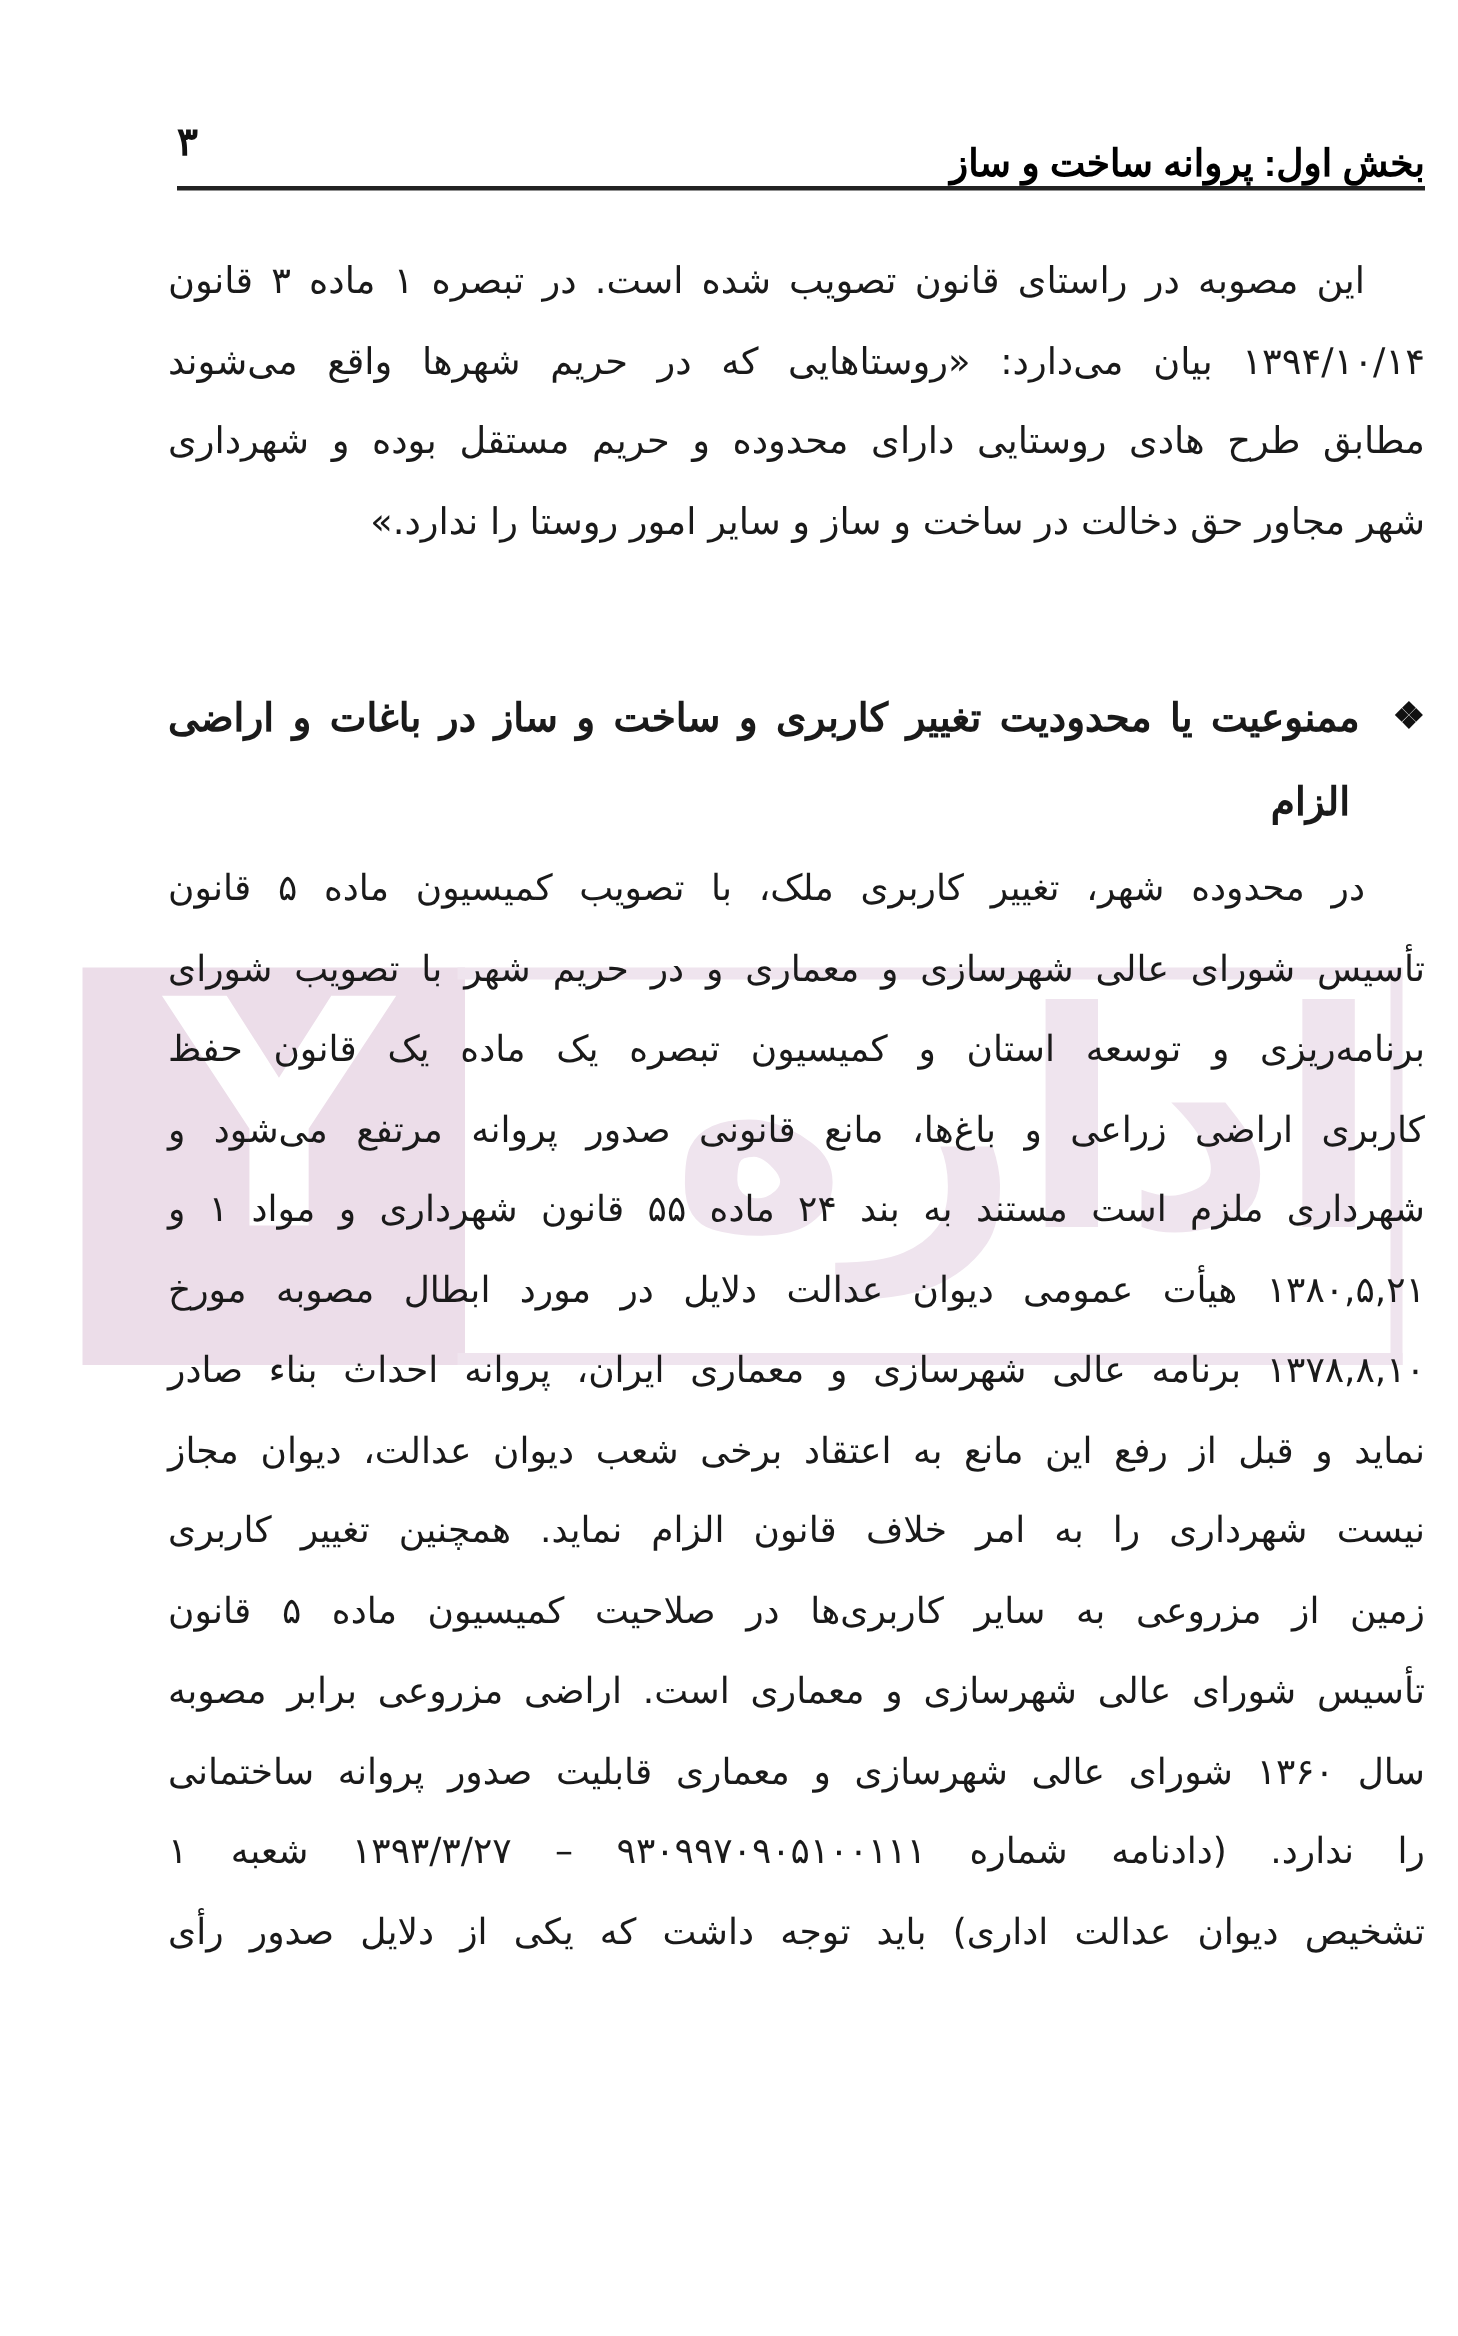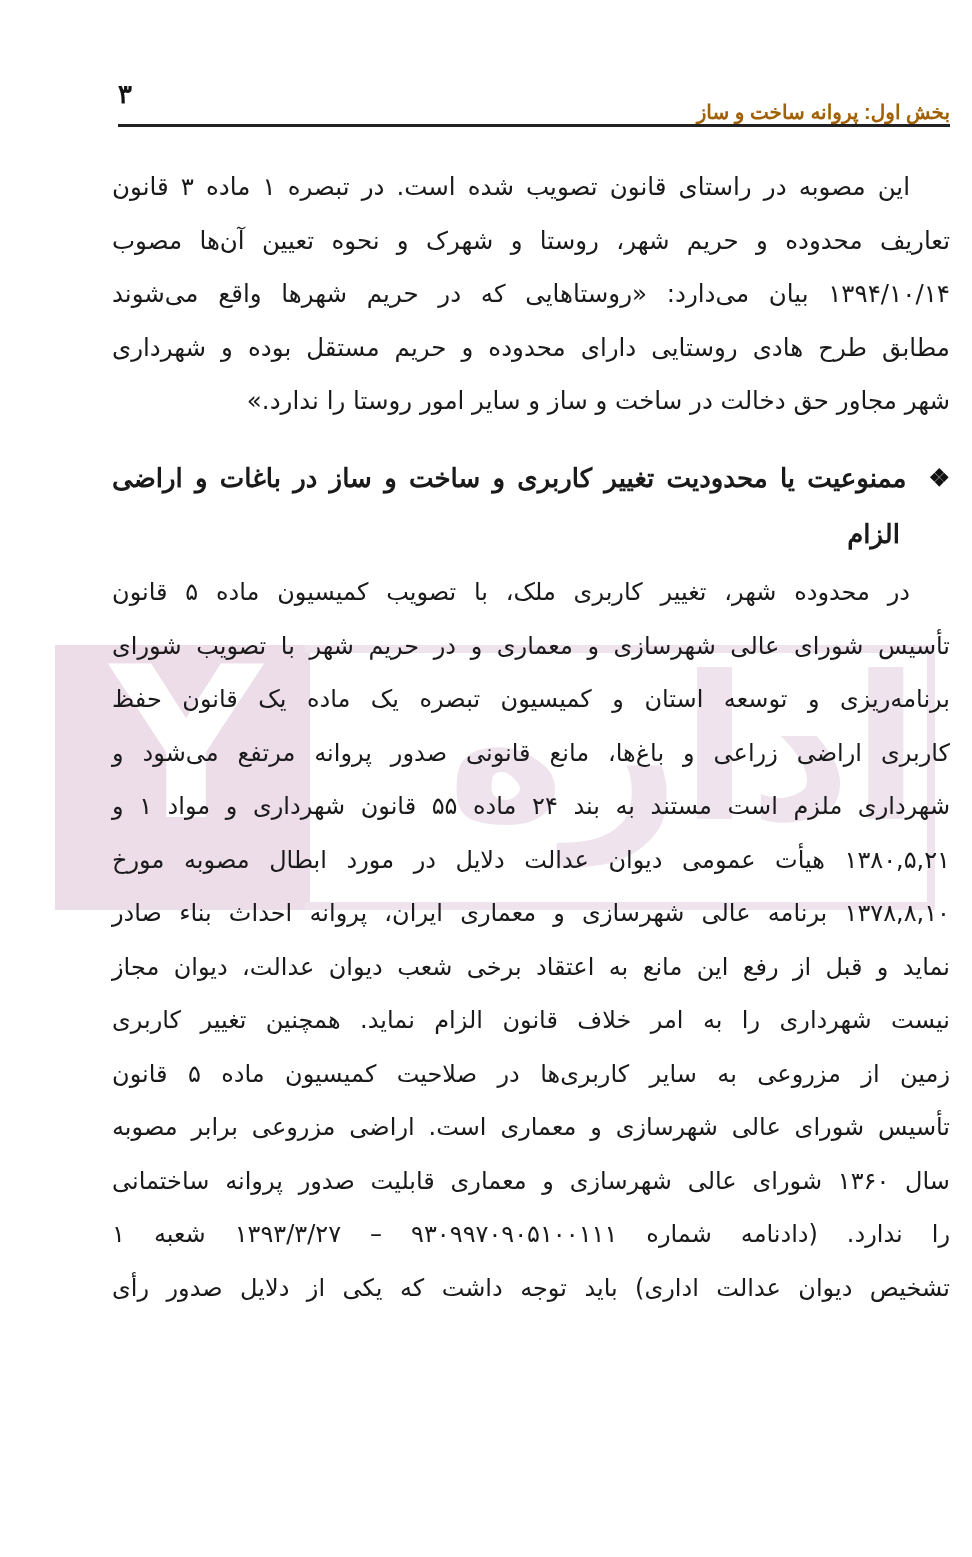--- a/index.html
+++ b/index.html
@@ -74,24 +74,24 @@
       position: absolute;
       top: 80px;
       right: 22px;
       left: 118px;
       height: 44px;
       display: flex;
       justify-content: space-between;
       align-items: flex-end;
     }
     .running-title {
-      font-size: 20px;
+      font-size: 25px;
       font-weight: bold;
       font-family: "Liberation Sans", sans-serif;
-      color: #a16207;
+      color: #000000;
     }
     .page-number {
       font-size: 26px;
       font-weight: bold;
       font-family: "Liberation Sans", sans-serif;
       color: #111;
       position: relative;
       top: -14px;
     }
     .header-rule {
@@ -175,21 +175,20 @@
 <div class="page">
 
   <div class="running-header">
     <span class="running-title">بخش اول: پروانه ساخت و ساز</span>
     <span class="page-number">۳</span>
   </div>
   <div class="header-rule"></div>
 
   <div class="body-text">
     <span class="line first-indent">این مصوبه در راستای قانون تصویب شده است. در تبصره ۱ ماده ۳ قانون</span>
-    <span class="line">تعاریف محدوده و حریم شهر، روستا و شهرک و نحوه تعیین آن‌ها مصوب</span>
     <span class="line">۱۳۹۴/۱۰/۱۴ بیان می‌دارد: «روستاهایی که در حریم شهرها واقع می‌شوند</span>
     <span class="line">مطابق طرح هادی روستایی دارای محدوده و حریم مستقل بوده و شهرداری</span>
     <span class="line last">شهر مجاور حق دخالت در ساخت و ساز و سایر امور روستا را ندارد.»</span>
   </div>
 
   <div class="section-heading">
     <div class="heading-row">
       <span class="bullet">❖</span>
       <span class="heading-line1">ممنوعیت یا محدودیت تغییر کاربری و ساخت و ساز در باغات و اراضی</span>
     </div>

